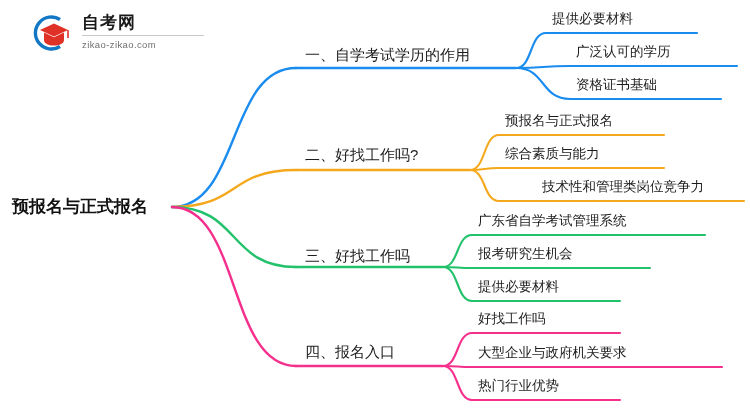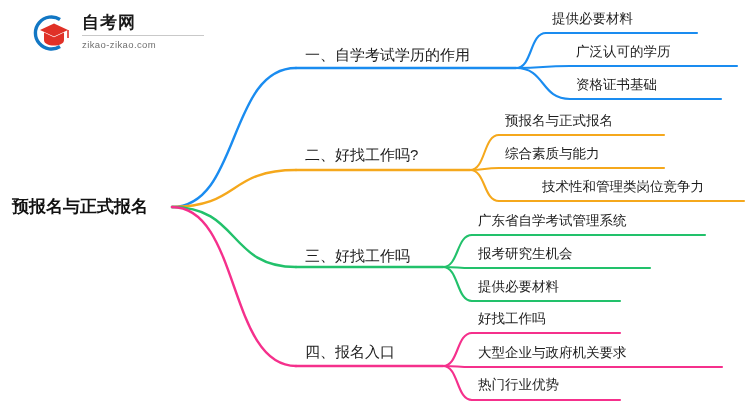--- a/index.html
+++ b/index.html
@@ -156,16 +156,16 @@
       <div class="node leaf-node" style="left: 505px; top: 112px;">预报名与正式报名</div>
       <div class="node leaf-node" style="left: 505px; top: 145px;">综合素质与能力</div>
       <div class="node leaf-node" style="left: 505px; top: 178px; margin-left: 37px;">技术性和管理类岗位竞争力</div>
       <div class="node branch-node" style="left: 305px; top: 246px;">三、好找工作吗</div>
       <div class="node leaf-node" style="left: 478px; top: 212px;">广东省自学考试管理系统</div>
       <div class="node leaf-node" style="left: 478px; top: 245px;">报考研究生机会</div>
       <div class="node leaf-node" style="left: 478px; top: 278px;">提供必要材料</div>
       <div class="node branch-node" style="left: 305px; top: 342px;">四、报名入口</div>
       <div class="node leaf-node" style="left: 478px; top: 310px;">好找工作吗</div>
       <div class="node leaf-node" style="left: 478px; top: 344px;">大型企业与政府机关要求</div>
-      <div class="node leaf-node" style="left: 478px; top: 377px; font-family: Liberation Mono, monospace;">热门行业优势</div>
+      <div class="node leaf-node" style="left: 478px; top: 377px;">热门行业优势</div>
     </div>
 
 </div>
 
 </body></html>

